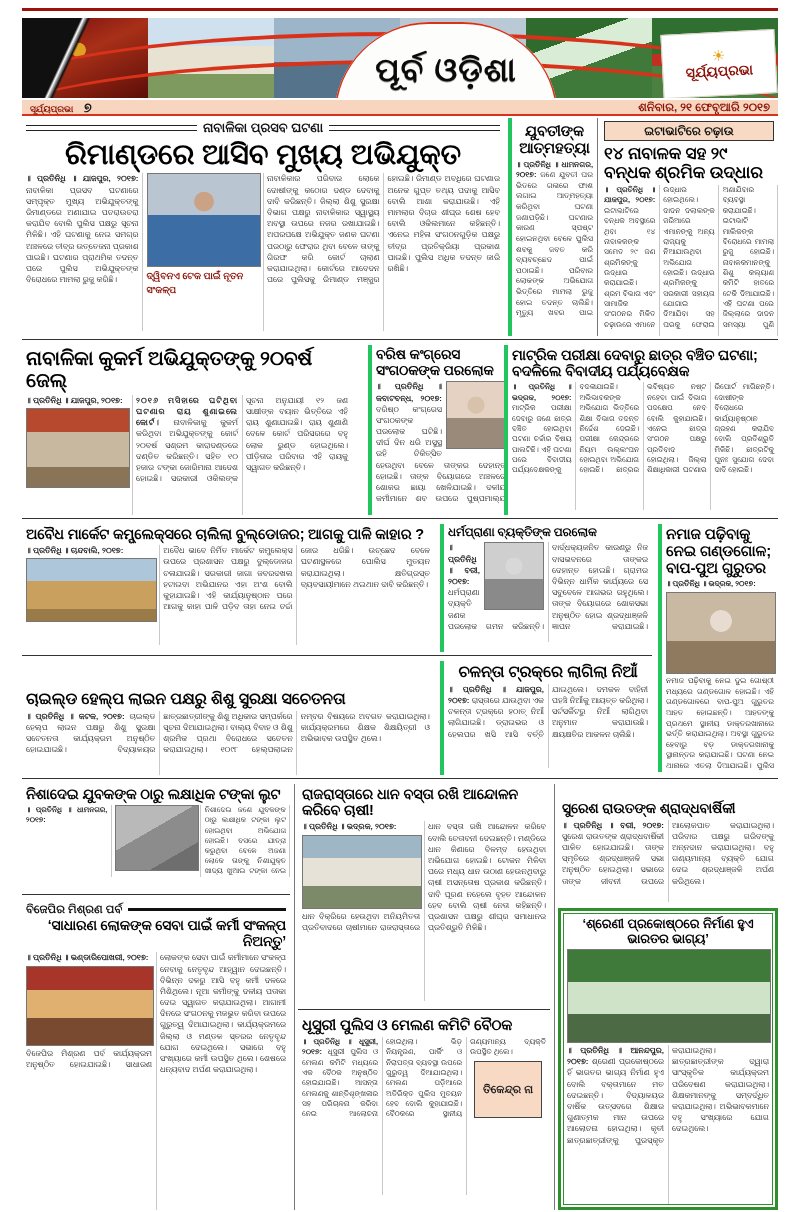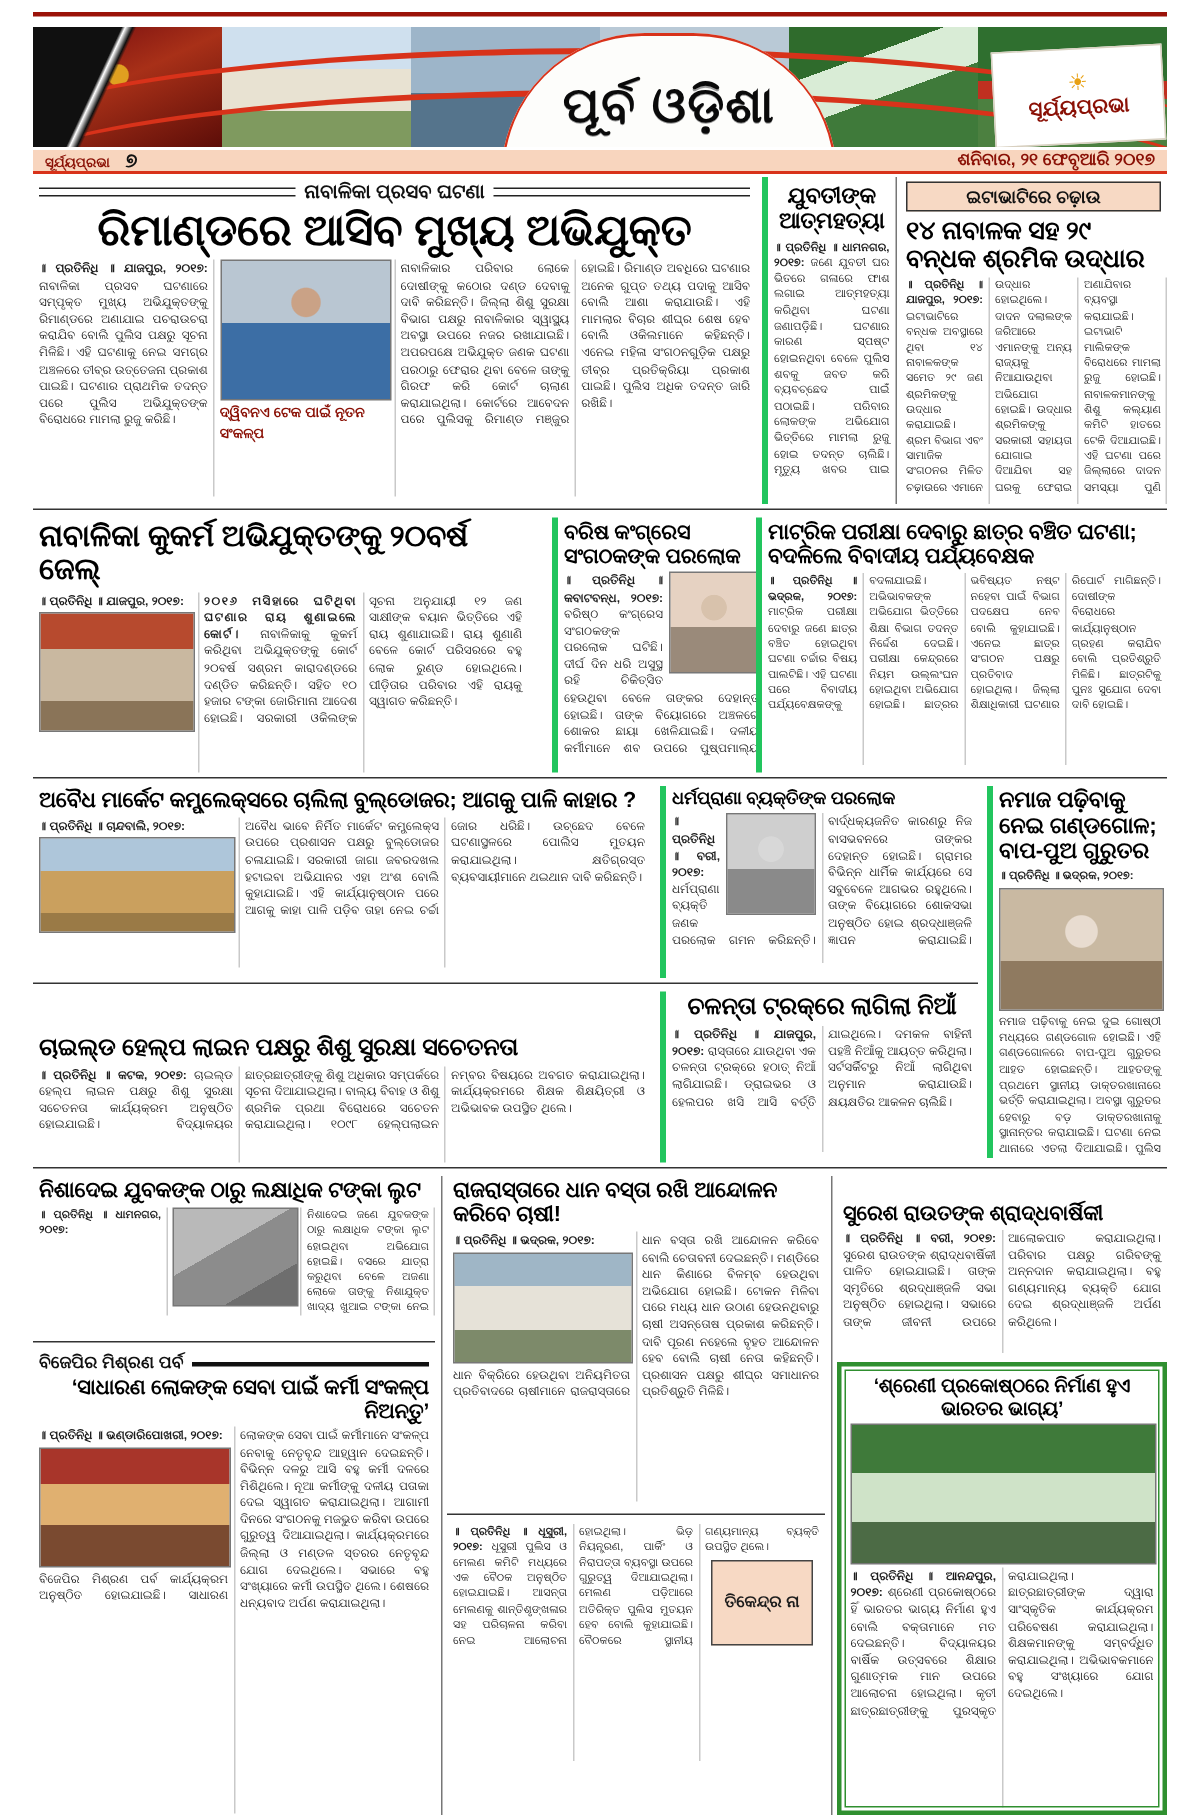--- a/index.html
+++ b/index.html
@@ -258,20 +258,21 @@
       <div class="body" style="column-count:2;height:180px;">
         <span class="dl">॥ ପ୍ରତିନିଧି ॥ ଭଦ୍ରକ, ୨୦୧୭:</span>
         <div class="ph ph-group"></div>
         <span>ଧାନ ବିକ୍ରିରେ ହେଉଥିବା ଅନିୟମିତତା ପ୍ରତିବାଦରେ ଚାଷୀମାନେ ରାଜରାସ୍ତାରେ ଧାନ ବସ୍ତା ରଖି ଆନ୍ଦୋଳନ କରିବେ ବୋଲି ଚେତାବନୀ ଦେଇଛନ୍ତି। ମଣ୍ଡିରେ ଧାନ କିଣାରେ ବିଳମ୍ବ ହେଉଥିବା ଅଭିଯୋଗ ହୋଇଛି। ଟୋକନ ମିଳିବା ପରେ ମଧ୍ୟ ଧାନ ଉଠାଣ ହେଉନଥିବାରୁ ଚାଷୀ ଅସନ୍ତୋଷ ପ୍ରକାଶ କରିଛନ୍ତି। ଦାବି ପୂରଣ ନହେଲେ ବୃହତ ଆନ୍ଦୋଳନ ହେବ ବୋଲି ଚାଷୀ ନେତା କହିଛନ୍ତି। ପ୍ରଶାସନ ପକ୍ଷରୁ ଶୀଘ୍ର ସମାଧାନର ପ୍ରତିଶ୍ରୁତି ମିଳିଛି।</span>
       </div>
     </div>
 
     <div class="hr" style="left:276px;top:891px;width:252px;"></div>
 
     <div class="art" style="left:276px;top:897px;width:252px;height:195px;">
+      <div class="hl" style="font-size:15px;">ଧୂସୁରୀ ପୁଲିସ ଓ ମେଲଣ କମିଟି ବୈଠକ</div>
       <div class="body" style="column-count:3;height:158px;font-size:7.4px;">
         <span class="dl">॥ ପ୍ରତିନିଧି ॥ ଧୂସୁରୀ, ୨୦୧୭:</span>
         <span>ଧୂସୁରୀ ପୁଲିସ ଓ ମେଲଣ କମିଟି ମଧ୍ୟରେ ଏକ ବୈଠକ ଅନୁଷ୍ଠିତ ହୋଇଯାଇଛି। ଆସନ୍ତା ମେଲଣକୁ ଶାନ୍ତିଶୃଙ୍ଖଳାର ସହ ପରିଚାଳନା କରିବା ନେଇ ଆଲୋଚନା ହୋଇଥିଲା। ଭିଡ଼ ନିୟନ୍ତ୍ରଣ, ପାର୍କିଂ ଓ ନିରାପତ୍ତା ବ୍ୟବସ୍ଥା ଉପରେ ଗୁରୁତ୍ୱ ଦିଆଯାଇଥିଲା। ମେଲଣ ପଡ଼ିଆରେ ଅତିରିକ୍ତ ପୁଲିସ ମୁତୟନ ହେବ ବୋଲି କୁହାଯାଇଛି। ବୈଠକରେ ସ୍ଥାନୀୟ ଗଣ୍ୟମାନ୍ୟ ବ୍ୟକ୍ତି ଉପସ୍ଥିତ ଥିଲେ।</span>
         <div class="note-box">ତିକେନ୍ଦ୍ର ନା</div>
       </div>
     </div>
 
     <div class="art" style="left:536px;top:666px;width:220px;height:118px;">
       <div class="hl" style="font-size:14px;margin-top:16px;">ସୁରେଶ ରାଉତଙ୍କ ଶ୍ରାଦ୍ଧବାର୍ଷିକୀ</div>
       <div class="body" style="column-count:2;height:88px;">

